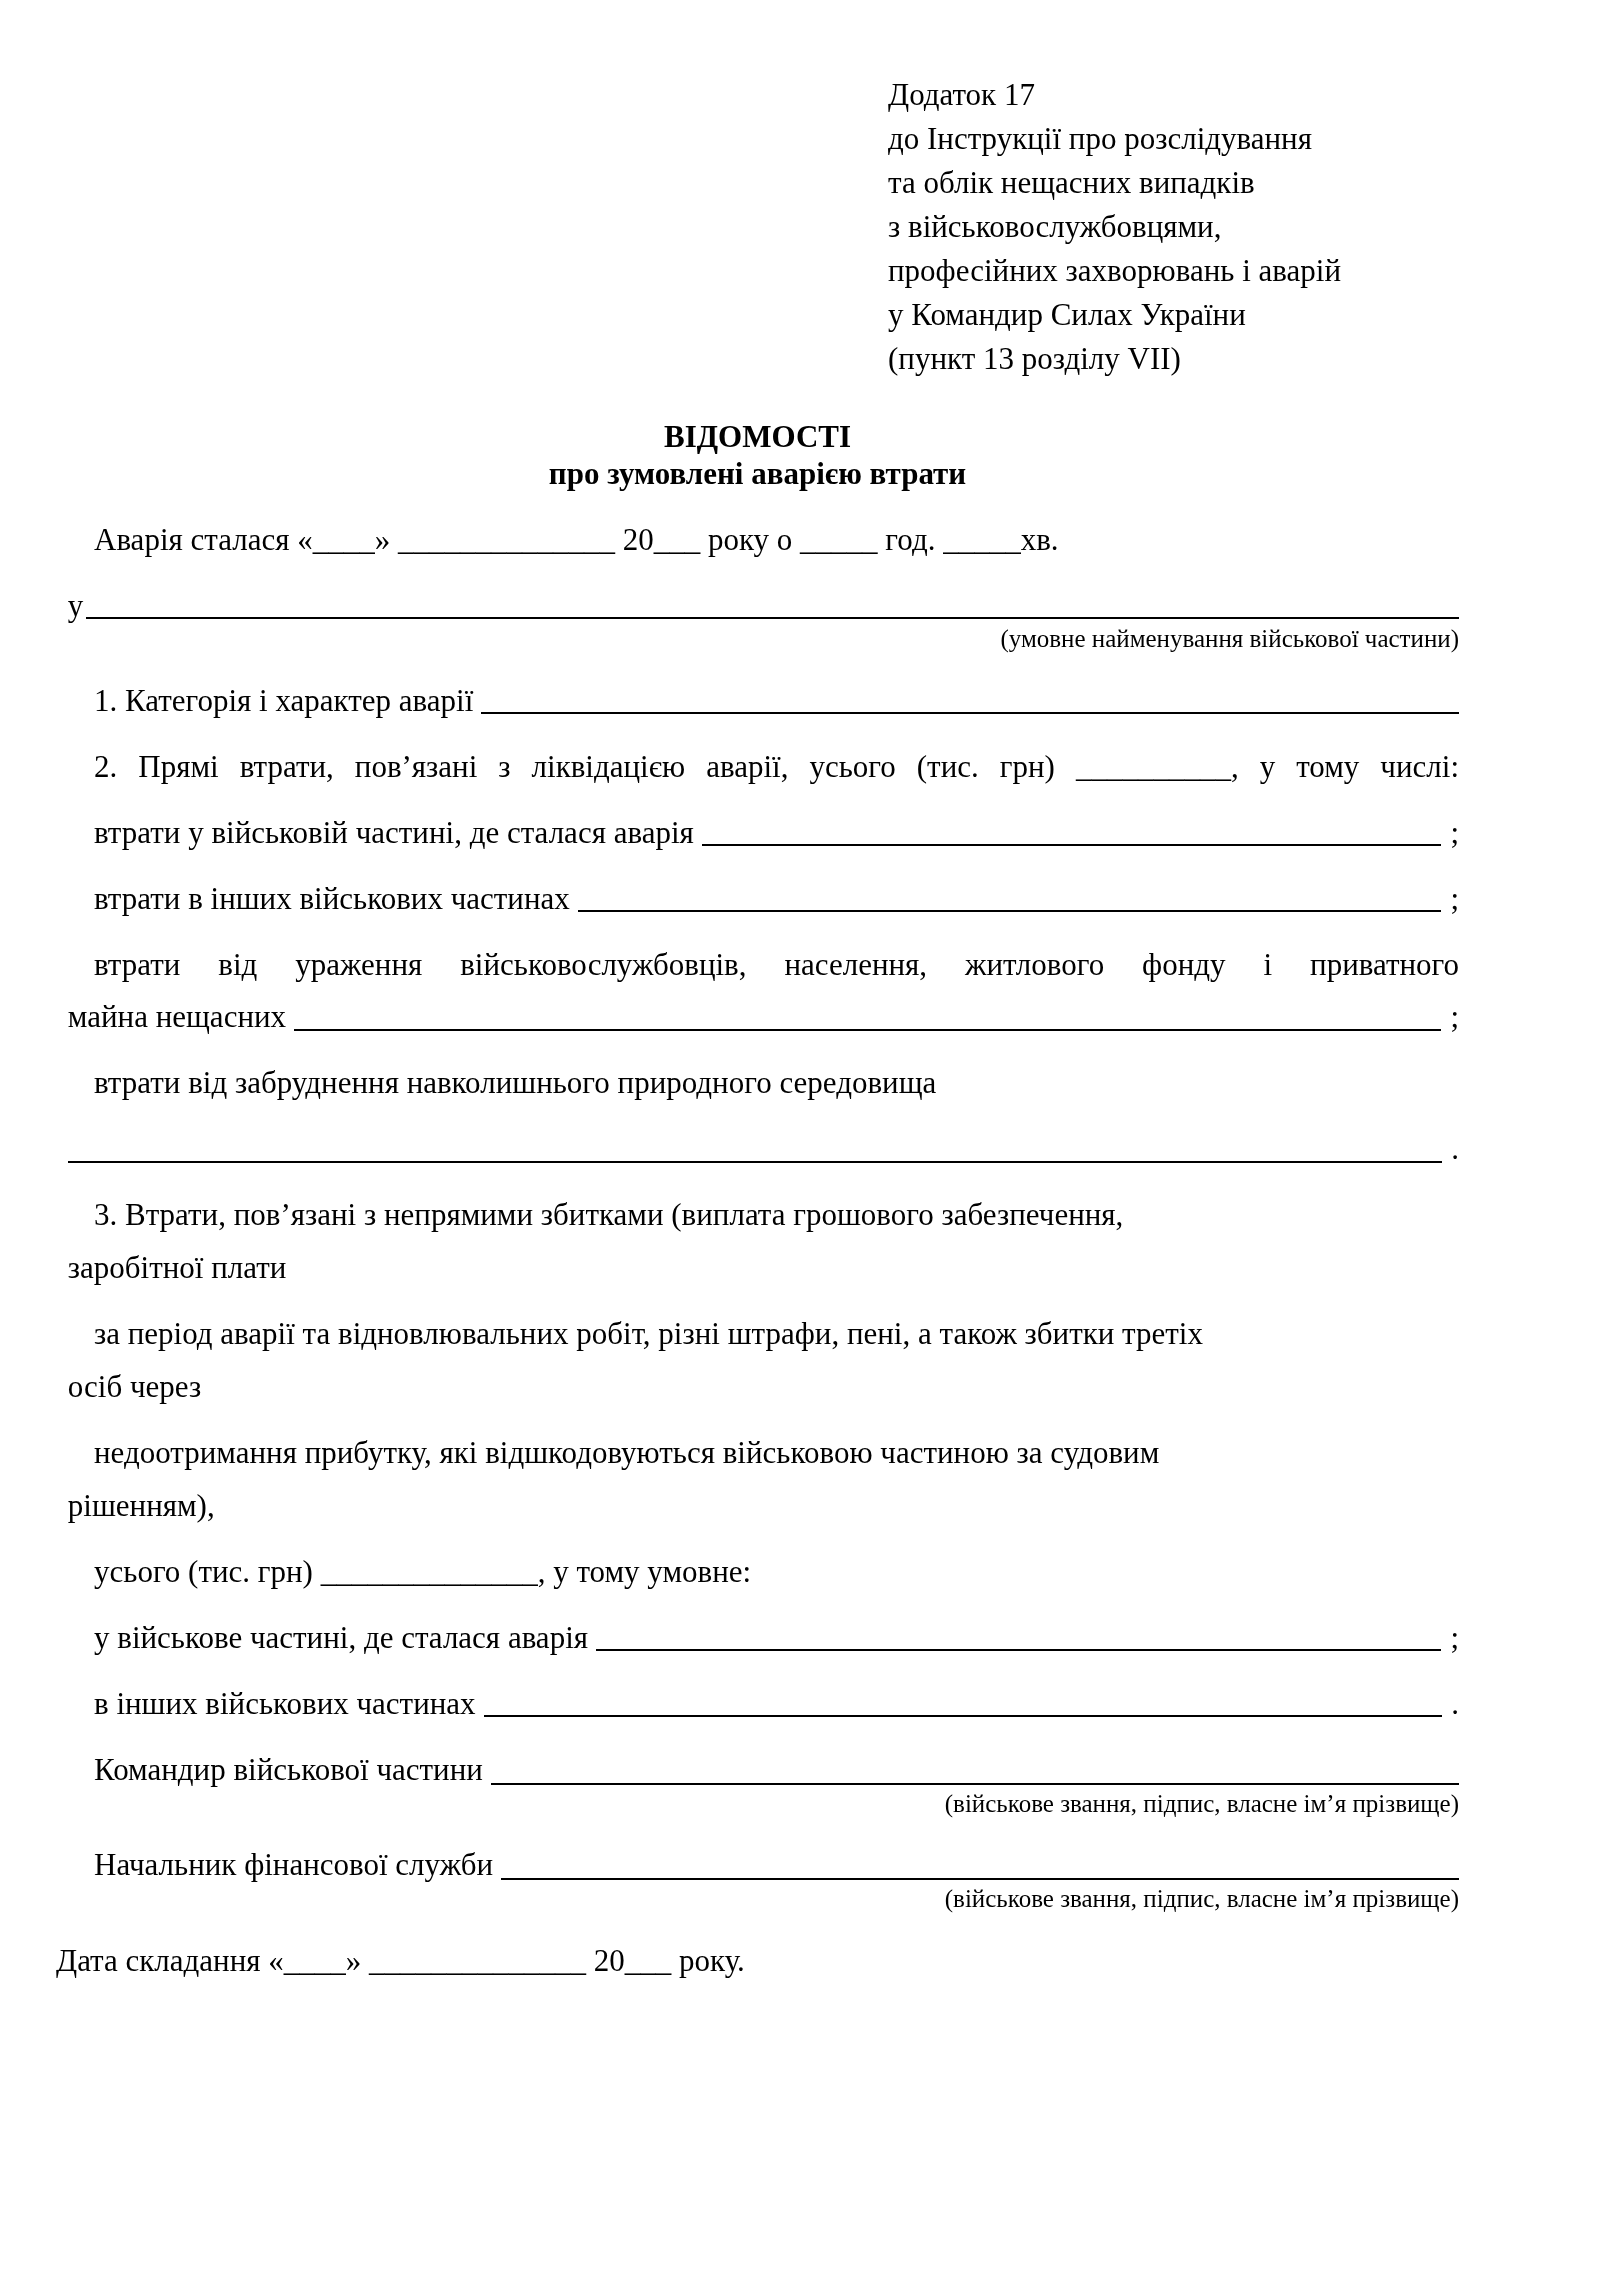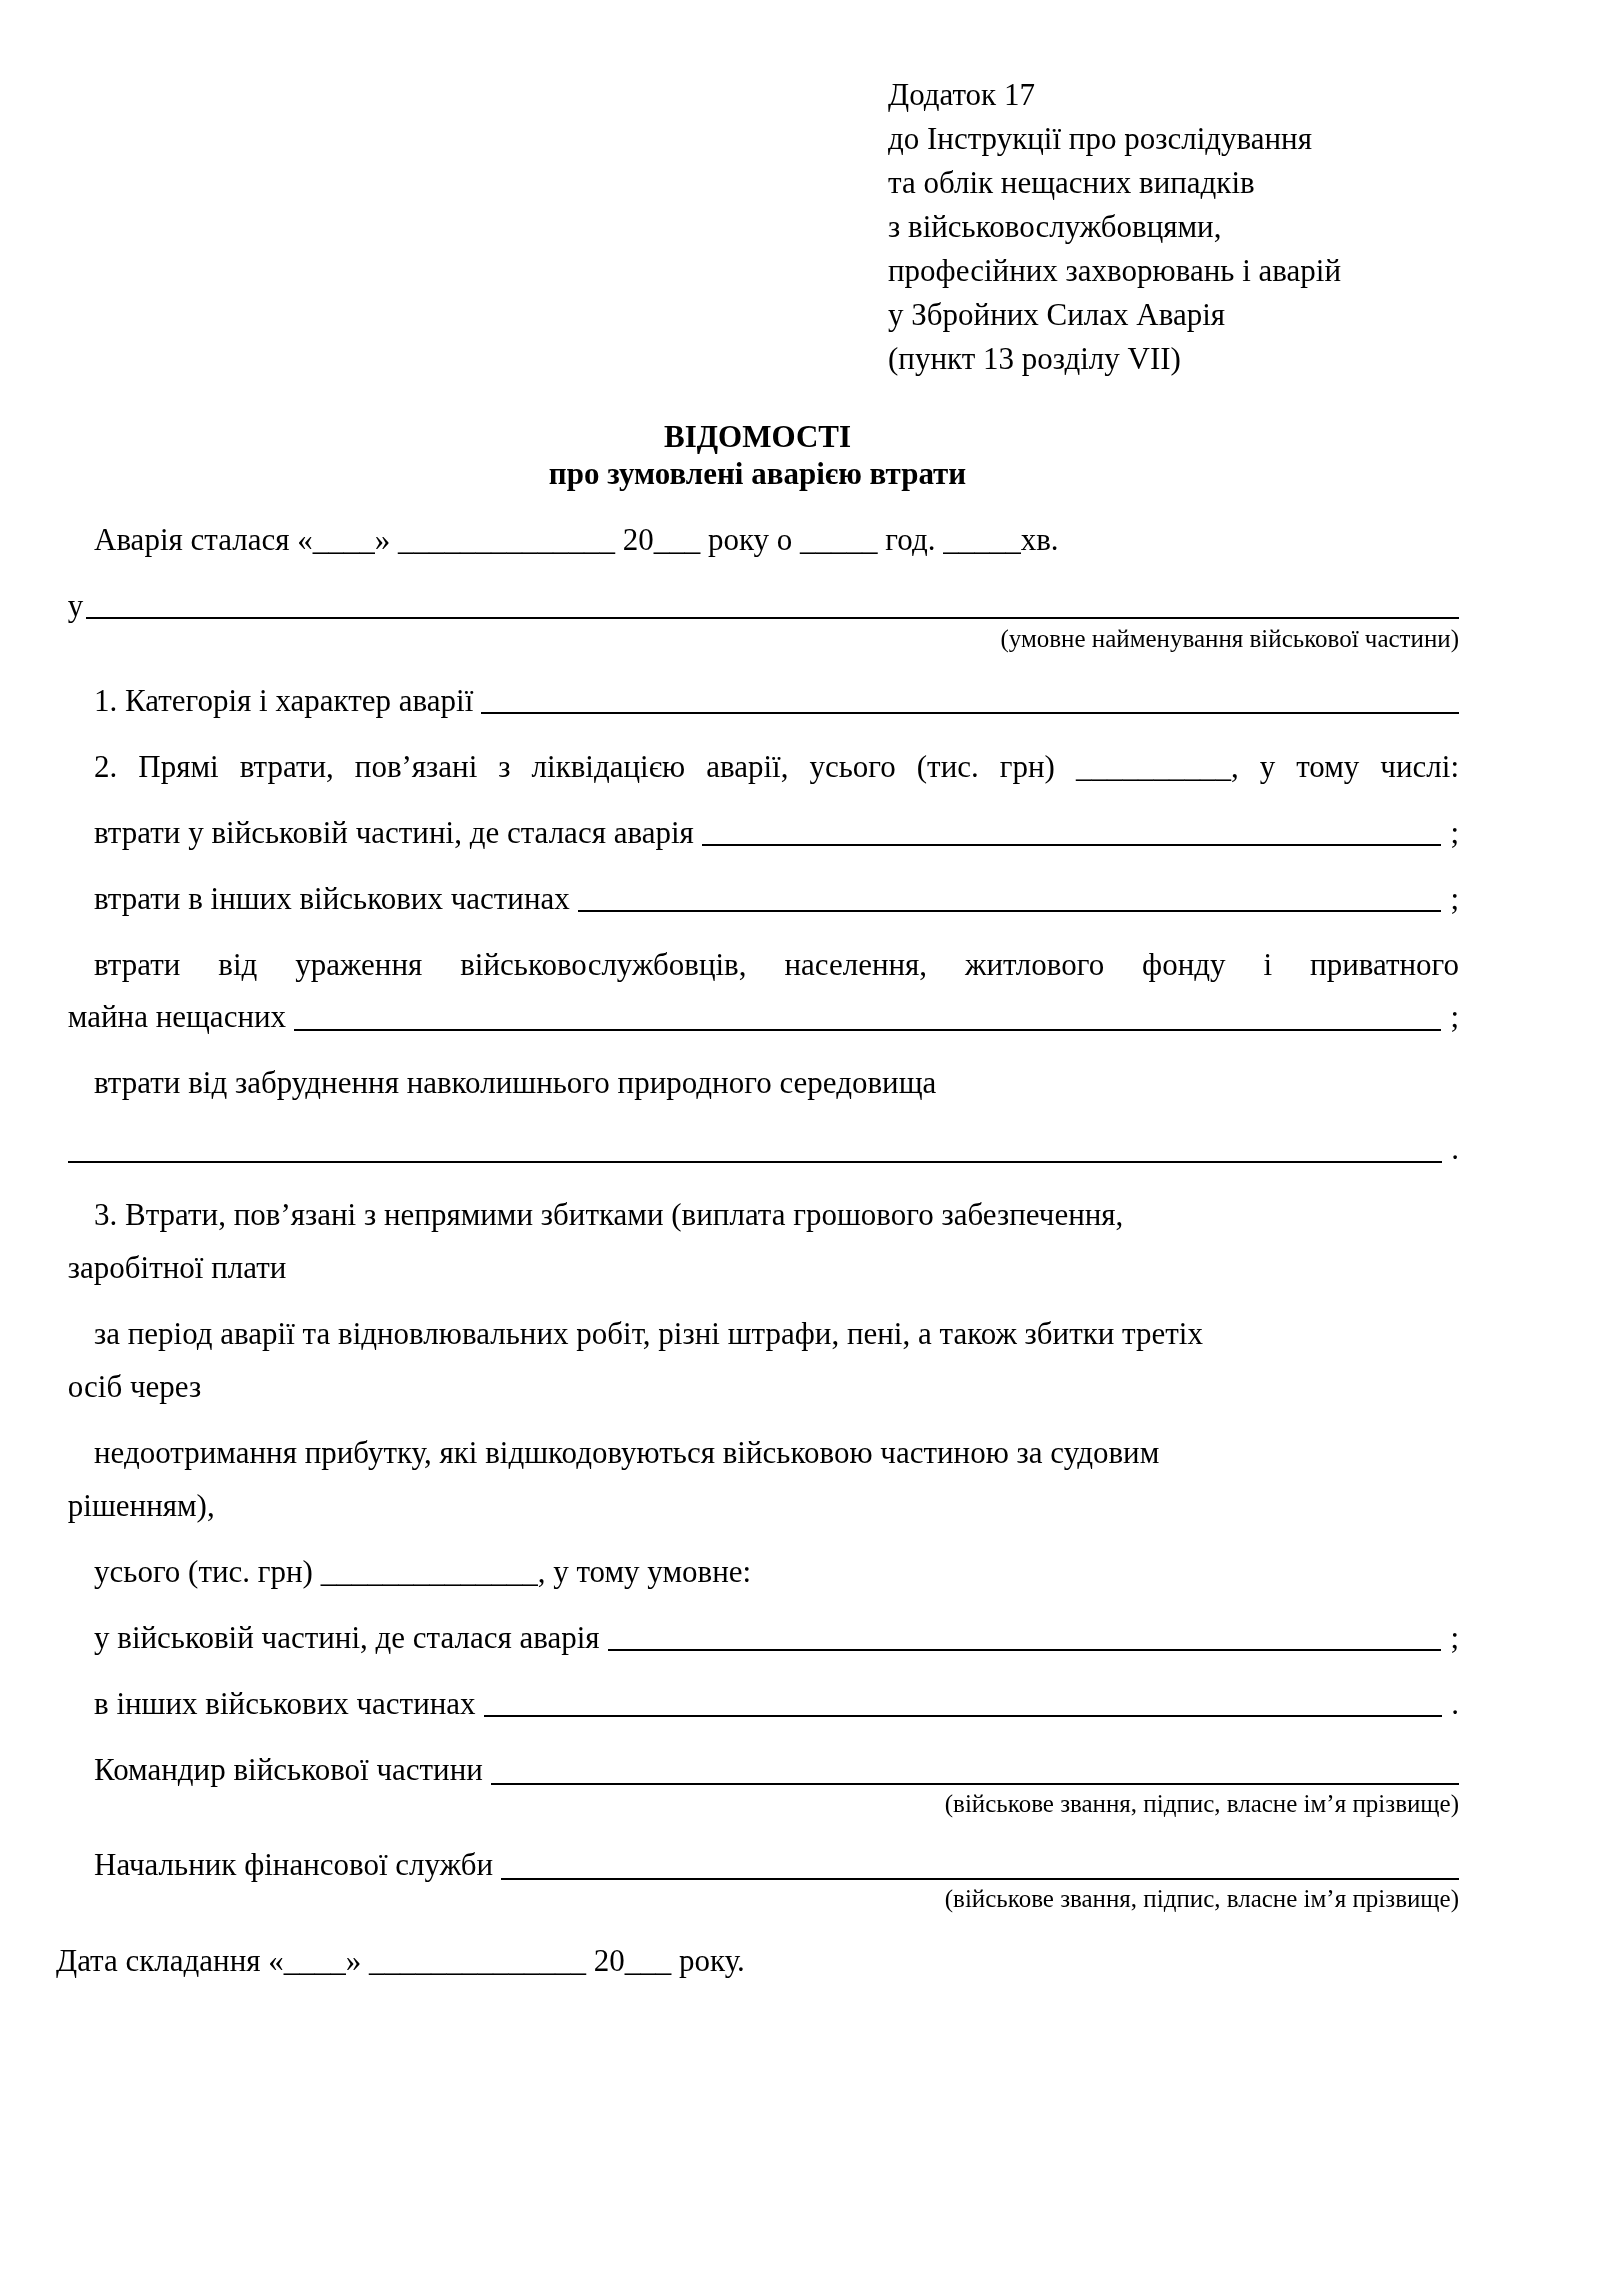--- a/index.html
+++ b/index.html
@@ -76,21 +76,21 @@
 <body>
 
 <div class="page">
 
   <div class="appendix">
     <div>Додаток 17</div>
     <div>до Інструкції про розслідування</div>
     <div>та облік нещасних випадків</div>
     <div>з військовослужбовцями,</div>
     <div>професійних захворювань і аварій</div>
-    <div>у Збройних Силах Аварія</div>
+    <div>у Командир Силах України</div>
     <div>(пункт 13 розділу VII)</div>
   </div>
 
   <div class="title">ВІДОМОСТІ</div>
   <div class="subtitle">про зумовлені аварією втрати</div>
 
   <div class="line off2">Аварія сталася «____» ______________ 20___ року о _____ год. _____хв.</div>
 
   <div class="line off1 fill-row">
     <span class="label">у</span>
@@ -134,21 +134,21 @@
   <div class="line off2">3. Втрати, пов’язані з непрямими збитками (виплата грошового забезпечення,</div>
   <div class="cont off1">заробітної плати</div>
   <div class="line off2">за період аварії та відновлювальних робіт, різні штрафи, пені, а також збитки третіх</div>
   <div class="cont off1">осіб через</div>
   <div class="line off2">недоотримання прибутку, які відшкодовуються військовою частиною за судовим</div>
   <div class="cont off1">рішенням),</div>
 
   <div class="line off2">усього (тис. грн) ______________, у тому умовне:</div>
 
   <div class="line off2 fill-row">
-    <span class="label">у військовій частині, де сталася аварія</span>
+    <span class="label">у військове частині, де сталася аварія</span>
     <span class="fill"></span>
     <span class="suffix">;</span>
   </div>
 
   <div class="line off2 fill-row">
     <span class="label">в інших військових частинах</span>
     <span class="fill"></span>
     <span class="suffix">.</span>
   </div>
 

